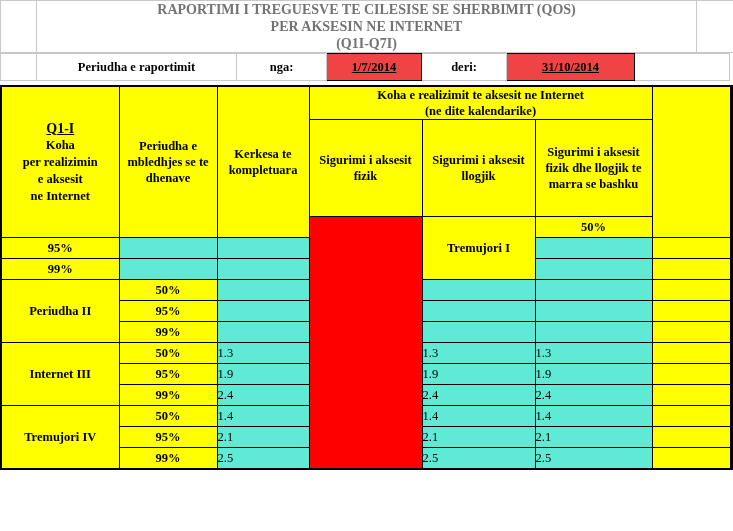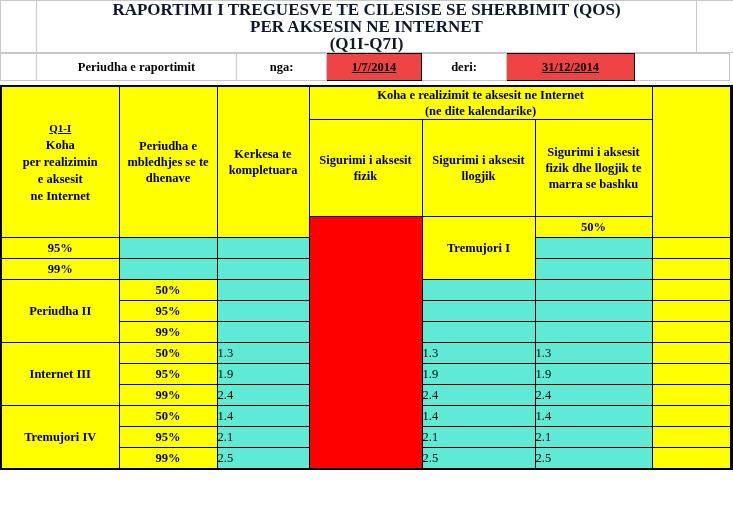--- a/index.html
+++ b/index.html
@@ -26,24 +26,24 @@
   .title-table {
     width: 733px;
   }
   .title-table td {
     border: 1px solid #c8c8c8;
     padding: 0;
   }
   .title-cell {
     text-align: center;
     font-weight: bold;
-    font-size: 17px;
+    font-size: 14px;
     line-height: 17px;
     padding: 5px 0 7px 0;
-    color: #0f172a;
+    color: #737373;
   }
   .title-cell div { white-space: nowrap; }
 
   
   .period-table {
     width: 583px;
     margin-top: 0;
   }
   .period-table td {
     border: 1px solid #c8c8c8;
@@ -80,21 +80,21 @@
   .red { background: #ff0000; }
   .white { background: #5eead4; }
 
   .hdr-q1 {
     text-align: center;
     font-weight: bold;
     font-size: 13px;
     line-height: 17px;
     padding: 6px 4px;
   }
-  .hdr-q1 .big { font-size: 11px; text-decoration: underline; }
+  .hdr-q1 .big { font-size: 14px; text-decoration: underline; }
   .hdr-mid {
     text-align: center;
     font-weight: bold;
     font-size: 12.5px;
     line-height: 16px;
     padding: 4px 2px;
   }
   .hdr-top {
     text-align: center;
     font-weight: bold;
@@ -163,21 +163,21 @@
       <col style="width:128px">
       <col style="width:95px">
     </colgroup>
     <tbody>
         <tr>
       <td class="blank-cell">&nbsp;</td>
       <td class="period-label">Periudha e raportimit</td>
       <td class="period-small">nga:</td>
       <td class="date-box">1/7/2014</td>
       <td class="period-small">deri:</td>
-      <td class="date-box">31/12/2014</td>
+      <td class="date-box">31/10/2014</td>
       <td class="blank-cell">&nbsp;</td>
     </tr>
   </tbody>
     </table>
 
   <table class="main-table">
     <colgroup>
       <col style="width:118px">
       <col style="width:98px">
       <col style="width:92px">

